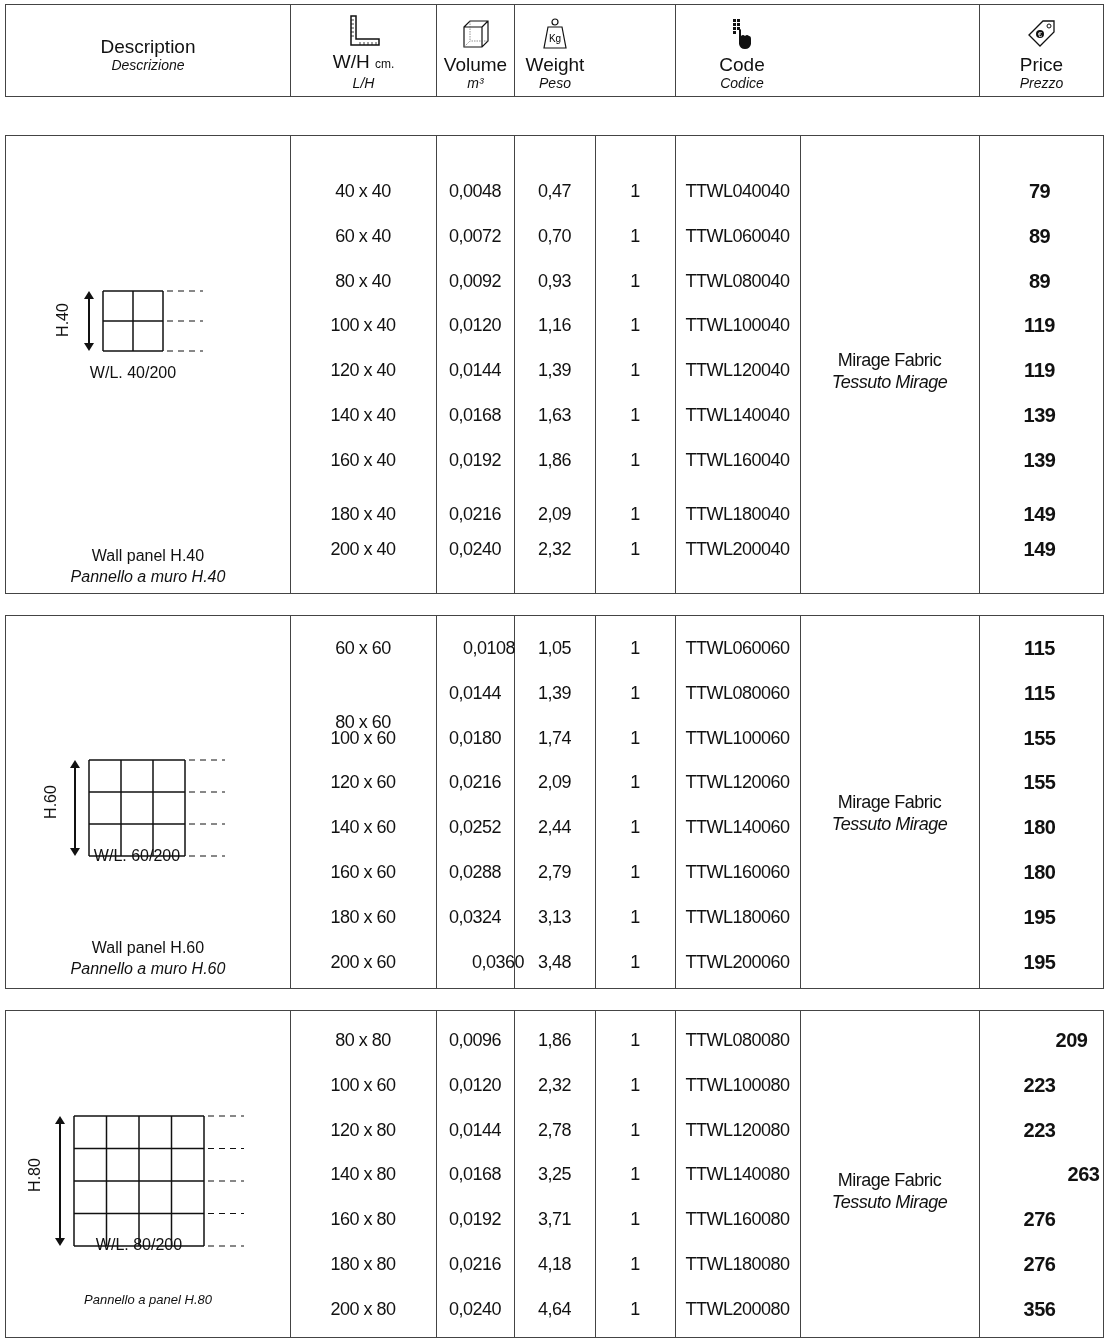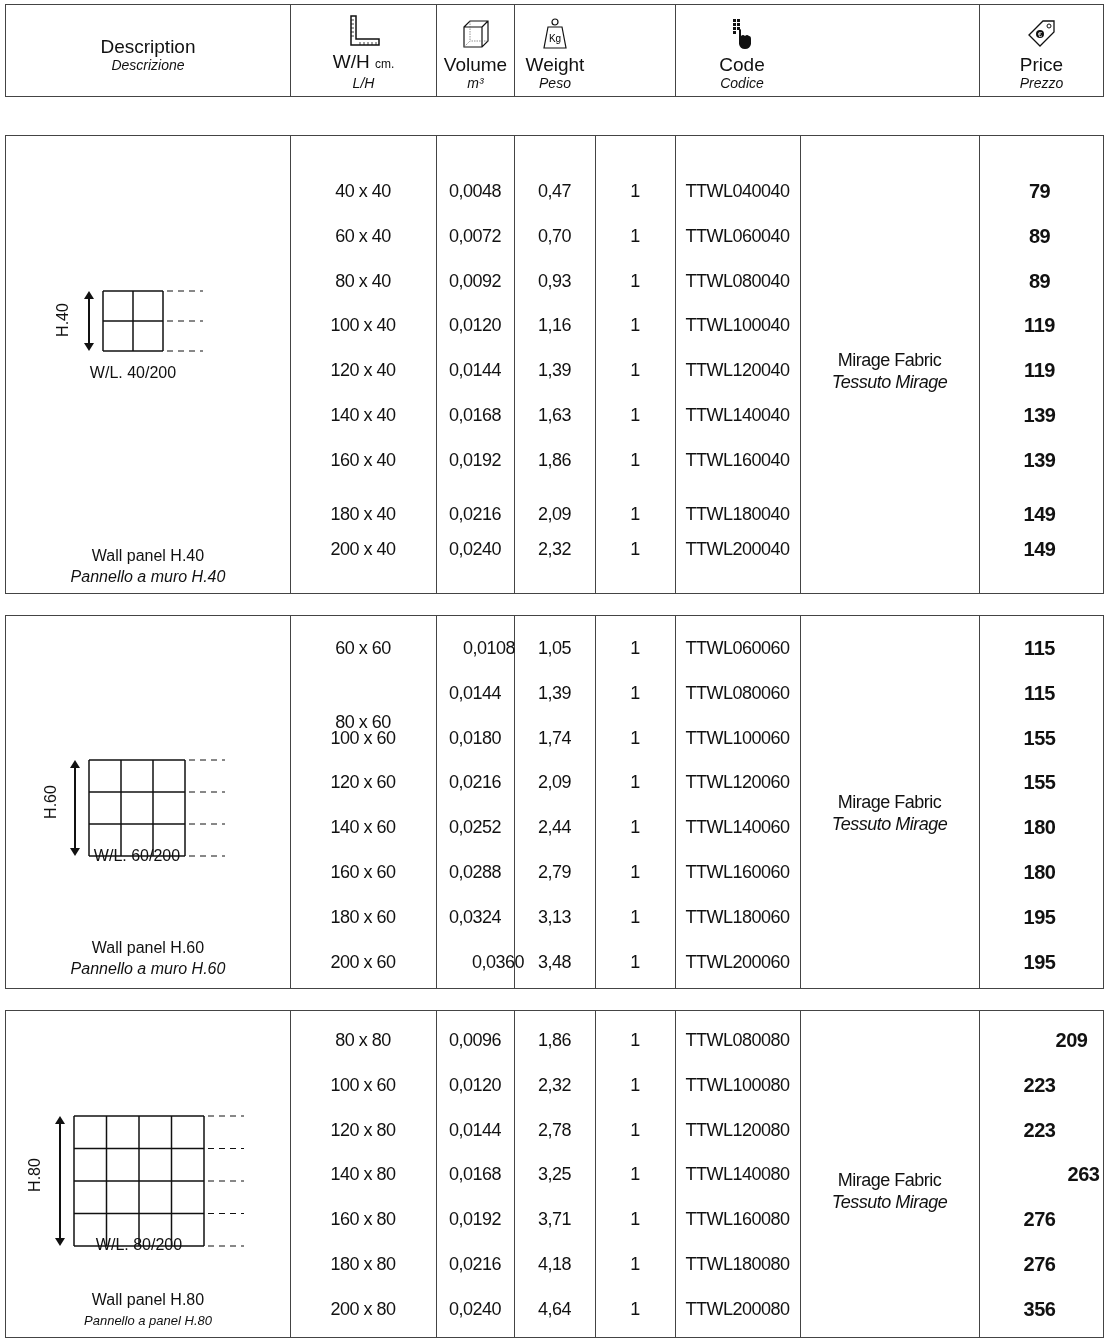--- a/index.html
+++ b/index.html
@@ -353,21 +353,20 @@
         <span style="left: 508px; width: 81px;">4,64</span>
         <span style="left: 589px; width: 80px;">1</span>
         <span style="left: 669px; width: 125px;">TTWL200080</span>
         <span class="price" style="left: 973px; width: 121px;">356</span>
       </div>
       <div class="finish" style="left: 794px; width: 179px; top: 158px;">
         <div>Mirage Fabric</div>
         <div class="it">Tessuto Mirage</div>
       </div>
       <div class="desc-bottom" style="top: 278px;">
-        <div>Wall panel H.80</div>
         <div class="it" style="font-size:13px">Pannello a panel H.80</div>
       </div>
     </div>
   </div>
 
 <svg width="180" height="70" style="position: absolute; left: 73px; top: 289px;">
     <line x1="30" y1="2" x2="90" y2="2" stroke="#111" stroke-width="1.5"></line>
     <line x1="94" y1="2" x2="130" y2="2" stroke="#111" stroke-width="1" stroke-dasharray="6,5"></line>
     <line x1="30" y1="32" x2="90" y2="32" stroke="#111" stroke-width="1.5"></line>
     <line x1="94" y1="32" x2="130" y2="32" stroke="#111" stroke-width="1" stroke-dasharray="6,5"></line>

